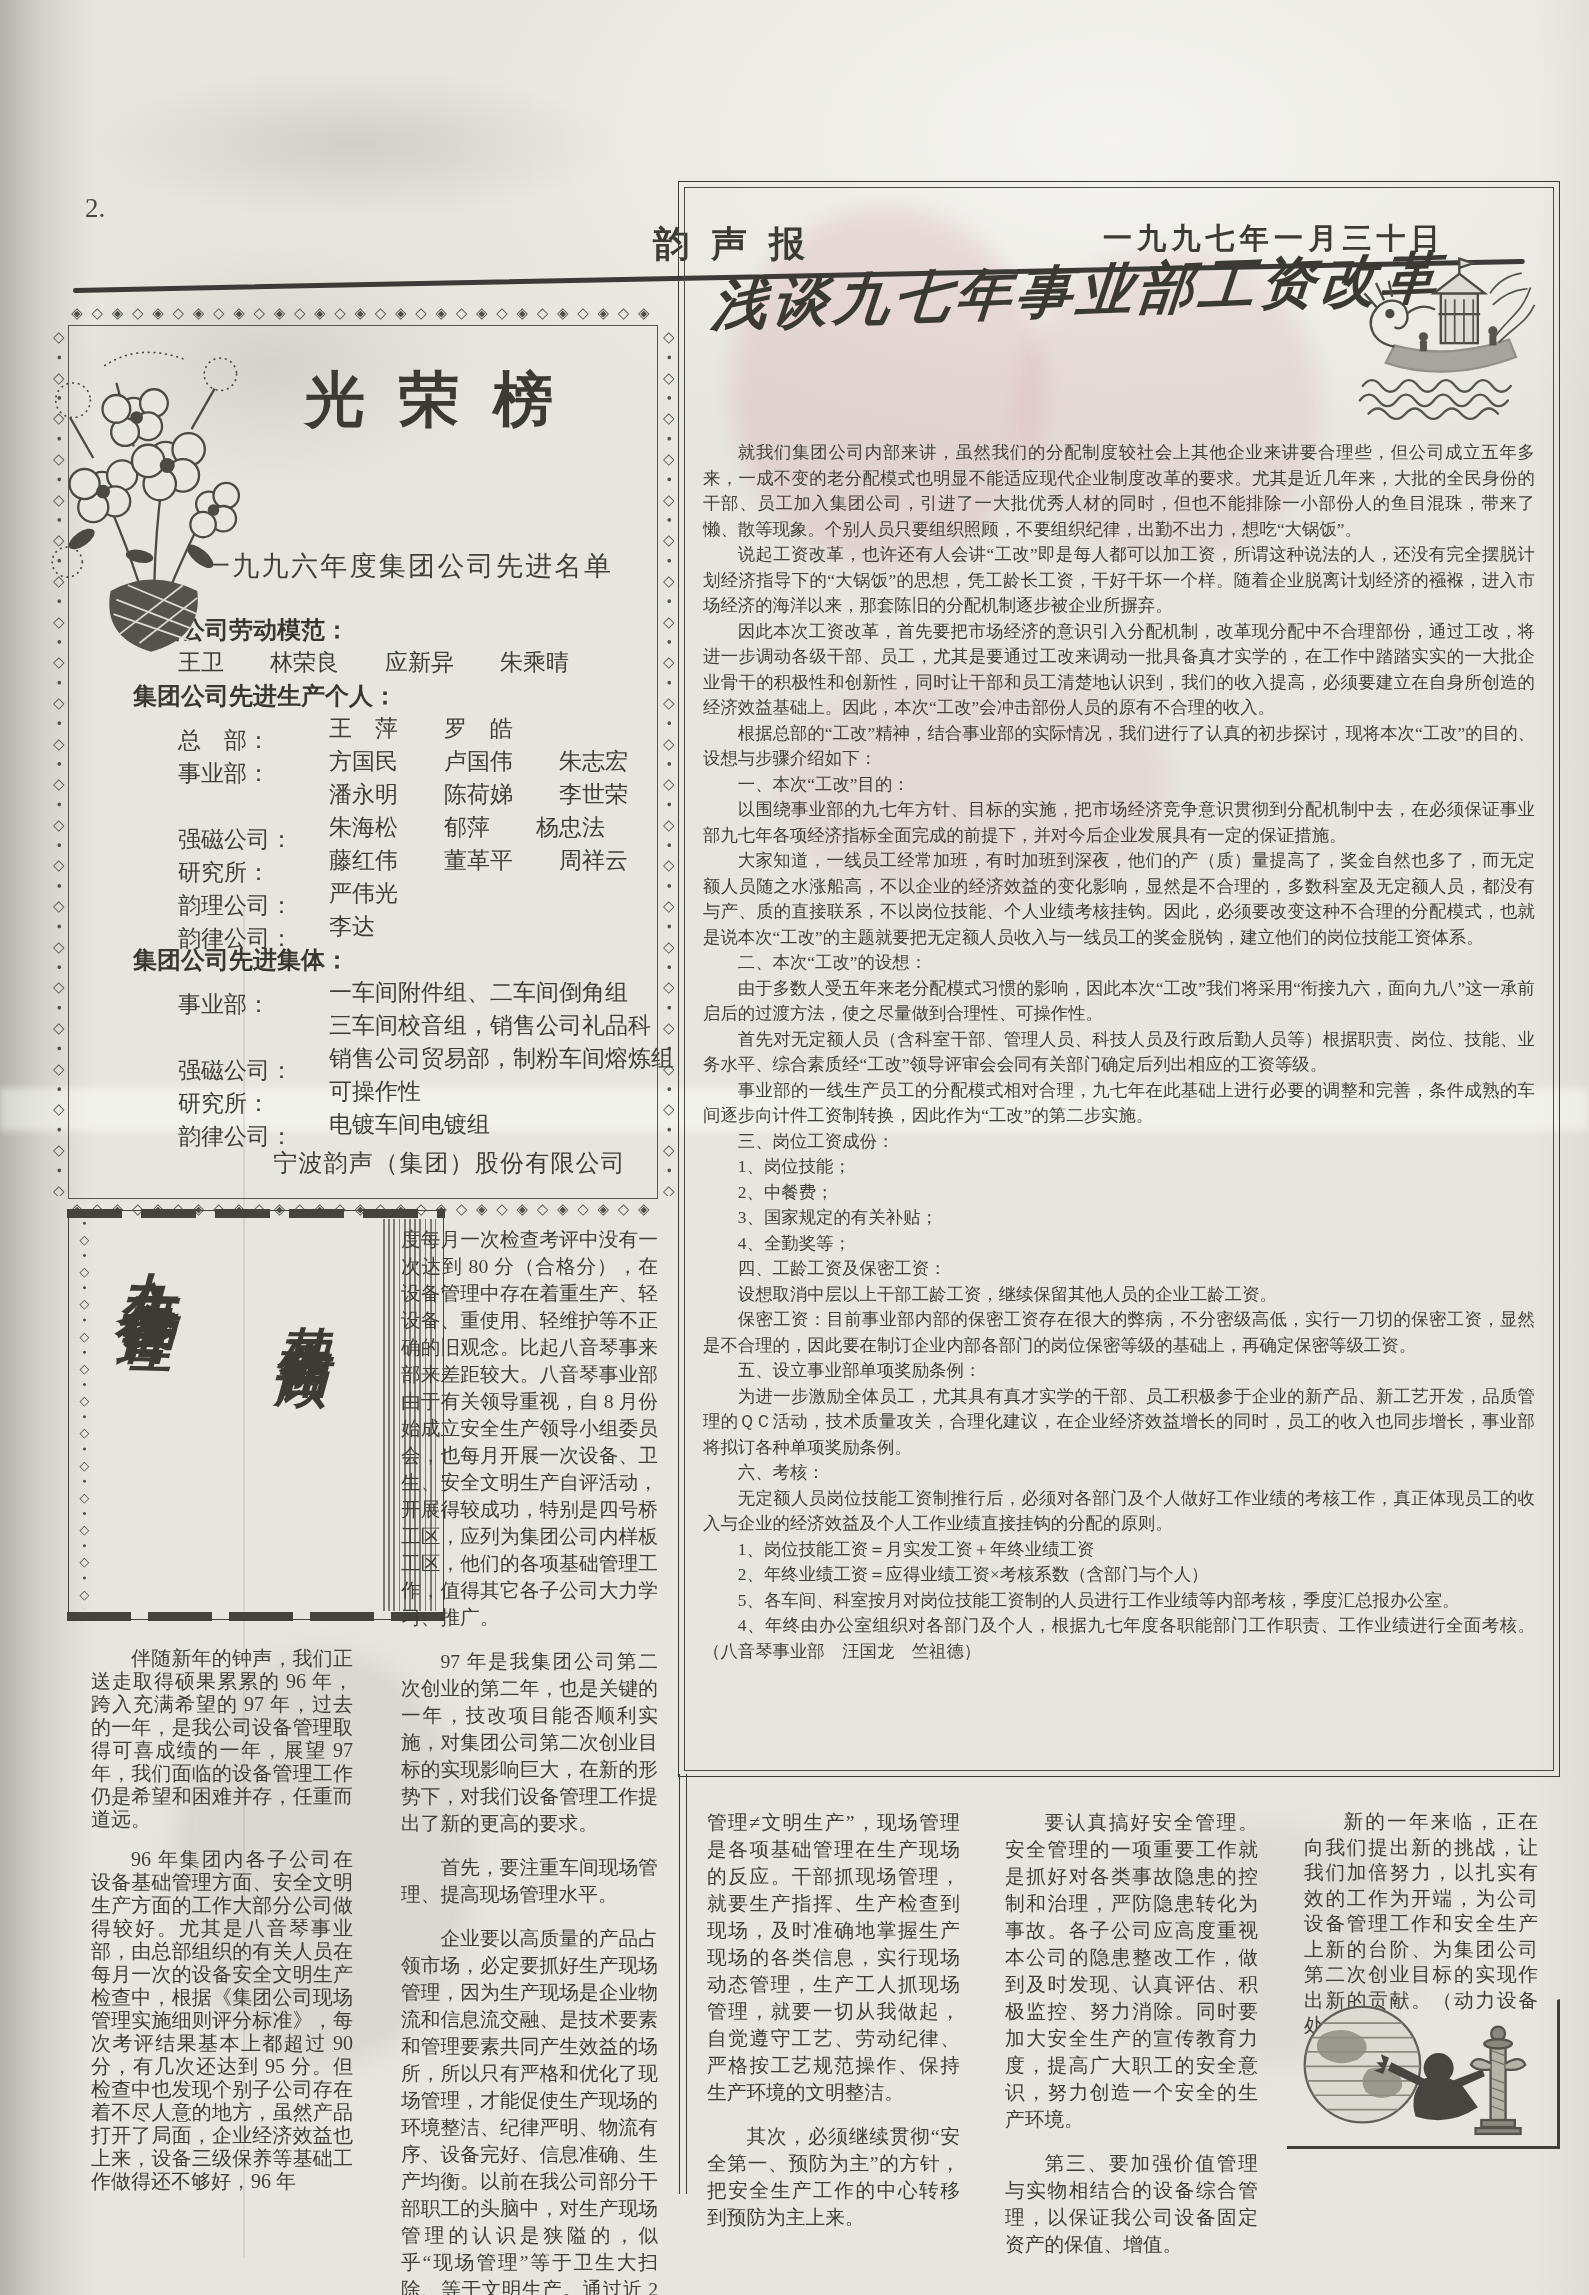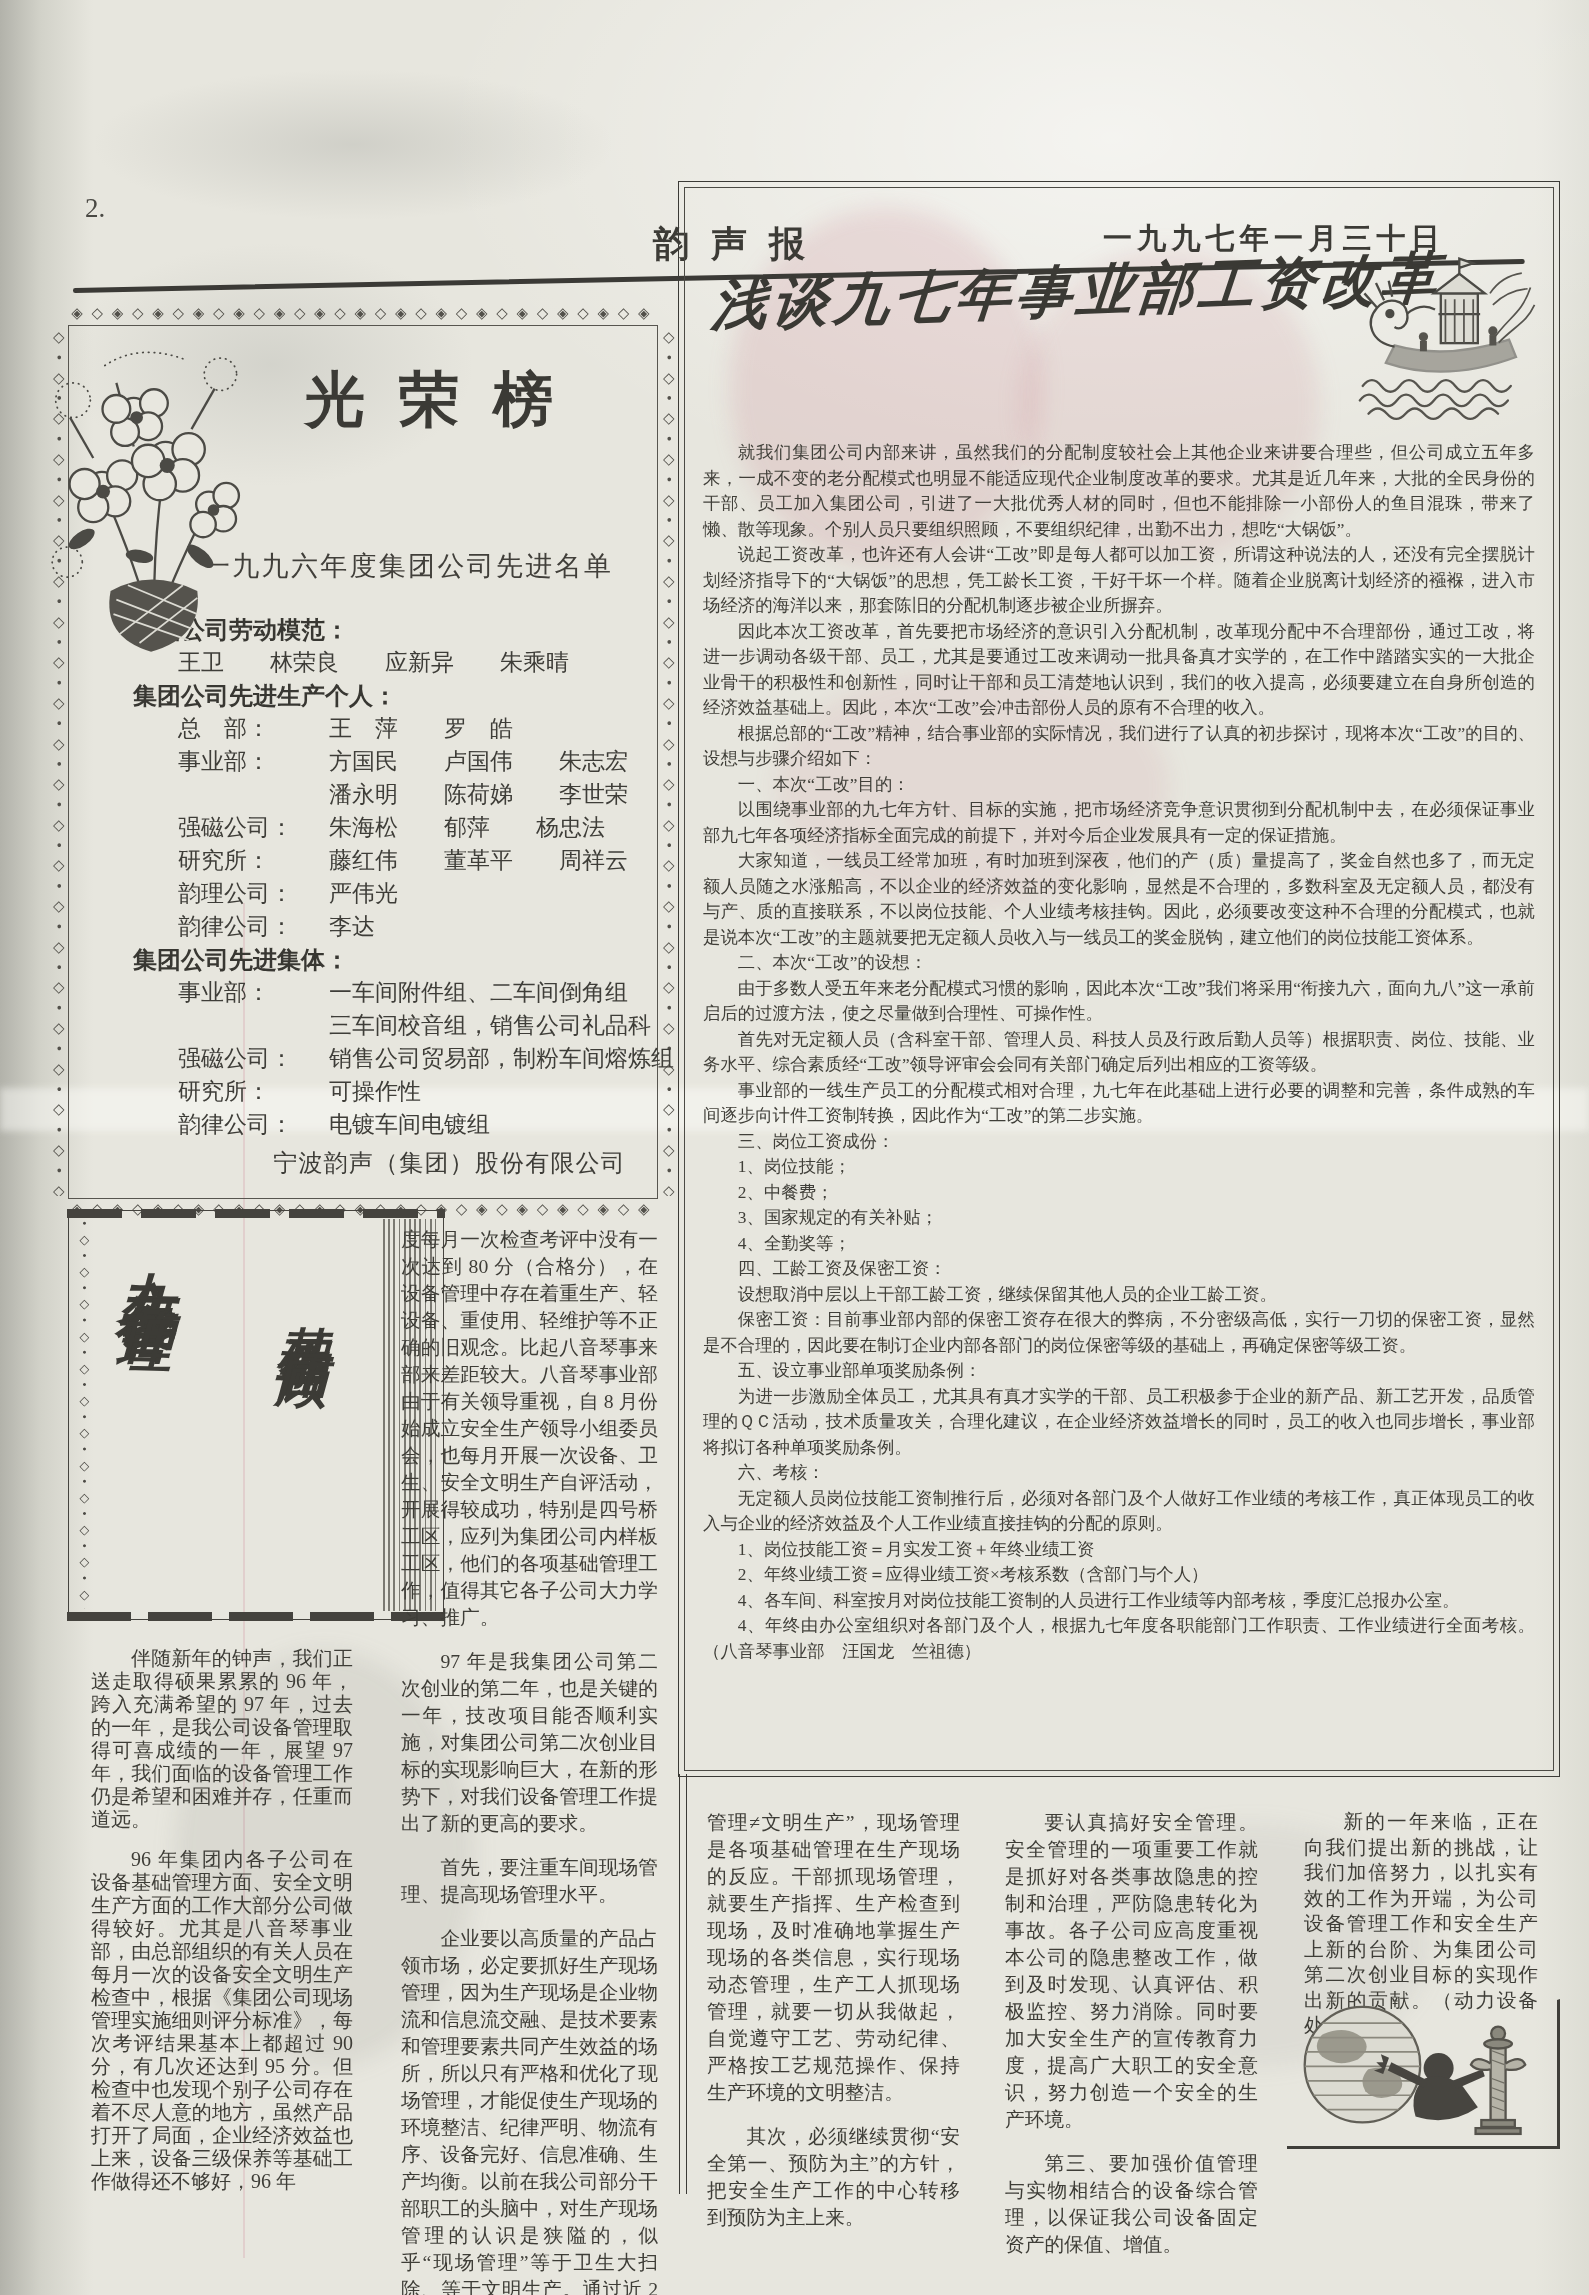--- a/index.html
+++ b/index.html
@@ -28,21 +28,21 @@
   .chain.leftc{top:2.3px;bottom:2.3px;left:-19.7px;width:17.4px;writing-mode:vertical-rl;}
   .chain.rightc{top:2.3px;bottom:2.3px;right:-19.7px;width:17.4px;writing-mode:vertical-rl;}
   .gr-title{left:236px;top:34px;font-size:60px;font-weight:700;letter-spacing:34px;color:#3b3a35;text-align:center;}
   .gr-sub{left:134px;top:222px;font-size:27px;letter-spacing:2.3px;color:#413f3a;}
   .hr-rows{position:absolute;left:64px;top:288px;width:503px;font-size:23px;}
   .hr-row{height:33px;display:flex;align-items:flex-start;white-space:nowrap;}
   .hr-row.h{font-weight:700;font-size:24px;color:#383732;}
   .hr-row.l{padding-left:45px;}
   .hr-row.n{padding-left:45px;}
   .hr-row.c{padding-left:196px;}
-  .hr-row .lbl{width:151px;flex:none;}
+  .hr-row .lbl{width:151px;flex:none;margin-top:12px;}
   .gr-sign{position:absolute;right:31px;top:821px;font-size:24px;letter-spacing:1.2px;color:#3e3d38;}
 
   
   .eq-titlebox{left:68px;top:1210px;width:374px;height:408px;border:1.7px solid #45433e;}
   .tb-bar{position:absolute;left:-1.7px;right:-1.7px;height:8.7px;
           background:repeating-linear-gradient(90deg,#454era 0);}
   .tb-bar.t{top:-1.7px;background:repeating-linear-gradient(90deg,#45433e 0 55px,rgba(0,0,0,0) 55px 74px);}
   .tb-bar.b{bottom:-1.7px;background:repeating-linear-gradient(90deg,#45433e 0 64px,rgba(0,0,0,0) 64px 81px);}
   .dotstrip{position:absolute;left:7px;top:10.4px;bottom:10.4px;width:16px;writing-mode:vertical-rl;
             font-size:12.7px;letter-spacing:6.4px;color:#4c4a45;overflow:hidden;}
@@ -320,21 +320,21 @@
       <p>4、全勤奖等；</p>
       <p>四、工龄工资及保密工资：</p>
       <p>设想取消中层以上干部工龄工资，继续保留其他人员的企业工龄工资。</p>
       <p>保密工资：目前事业部内部的保密工资存在很大的弊病，不分密级高低，实行一刀切的保密工资，显然是不合理的，因此要在制订企业内部各部门的岗位保密等级的基础上，再确定保密等级工资。</p>
       <p>五、设立事业部单项奖励条例：</p>
       <p>为进一步激励全体员工，尤其具有真才实学的干部、员工积极参于企业的新产品、新工艺开发，品质管理的ＱＣ活动，技术质量攻关，合理化建议，在企业经济效益增长的同时，员工的收入也同步增长，事业部将拟订各种单项奖励条例。</p>
       <p>六、考核：</p>
       <p>无定额人员岗位技能工资制推行后，必须对各部门及个人做好工作业绩的考核工作，真正体现员工的收入与企业的经济效益及个人工作业绩直接挂钩的分配的原则。</p>
       <p>1、岗位技能工资＝月实发工资＋年终业绩工资</p>
       <p>2、年终业绩工资＝应得业绩工资×考核系数（含部门与个人）</p>
-      <p>4、各车间、科室按月对岗位技能工资制的人员进行工作业绩等内部考核，季度汇总报办公室。</p>
+      <p>5、各车间、科室按月对岗位技能工资制的人员进行工作业绩等内部考核，季度汇总报办公室。</p>
       <p>4、年终由办公室组织对各部门及个人，根据九七年度各职能部门工作职责、工作业绩进行全面考核。（八音琴事业部　汪国龙　竺祖德）</p>
     </div>
   </div>
 
   <div class="abs illus-box">
     <svg width="264" height="142" viewBox="0 0 456 246">
       <defs>
         <clipPath id="gclip">
             <circle cx="130" cy="112" r="100"></circle>
           </clipPath>

